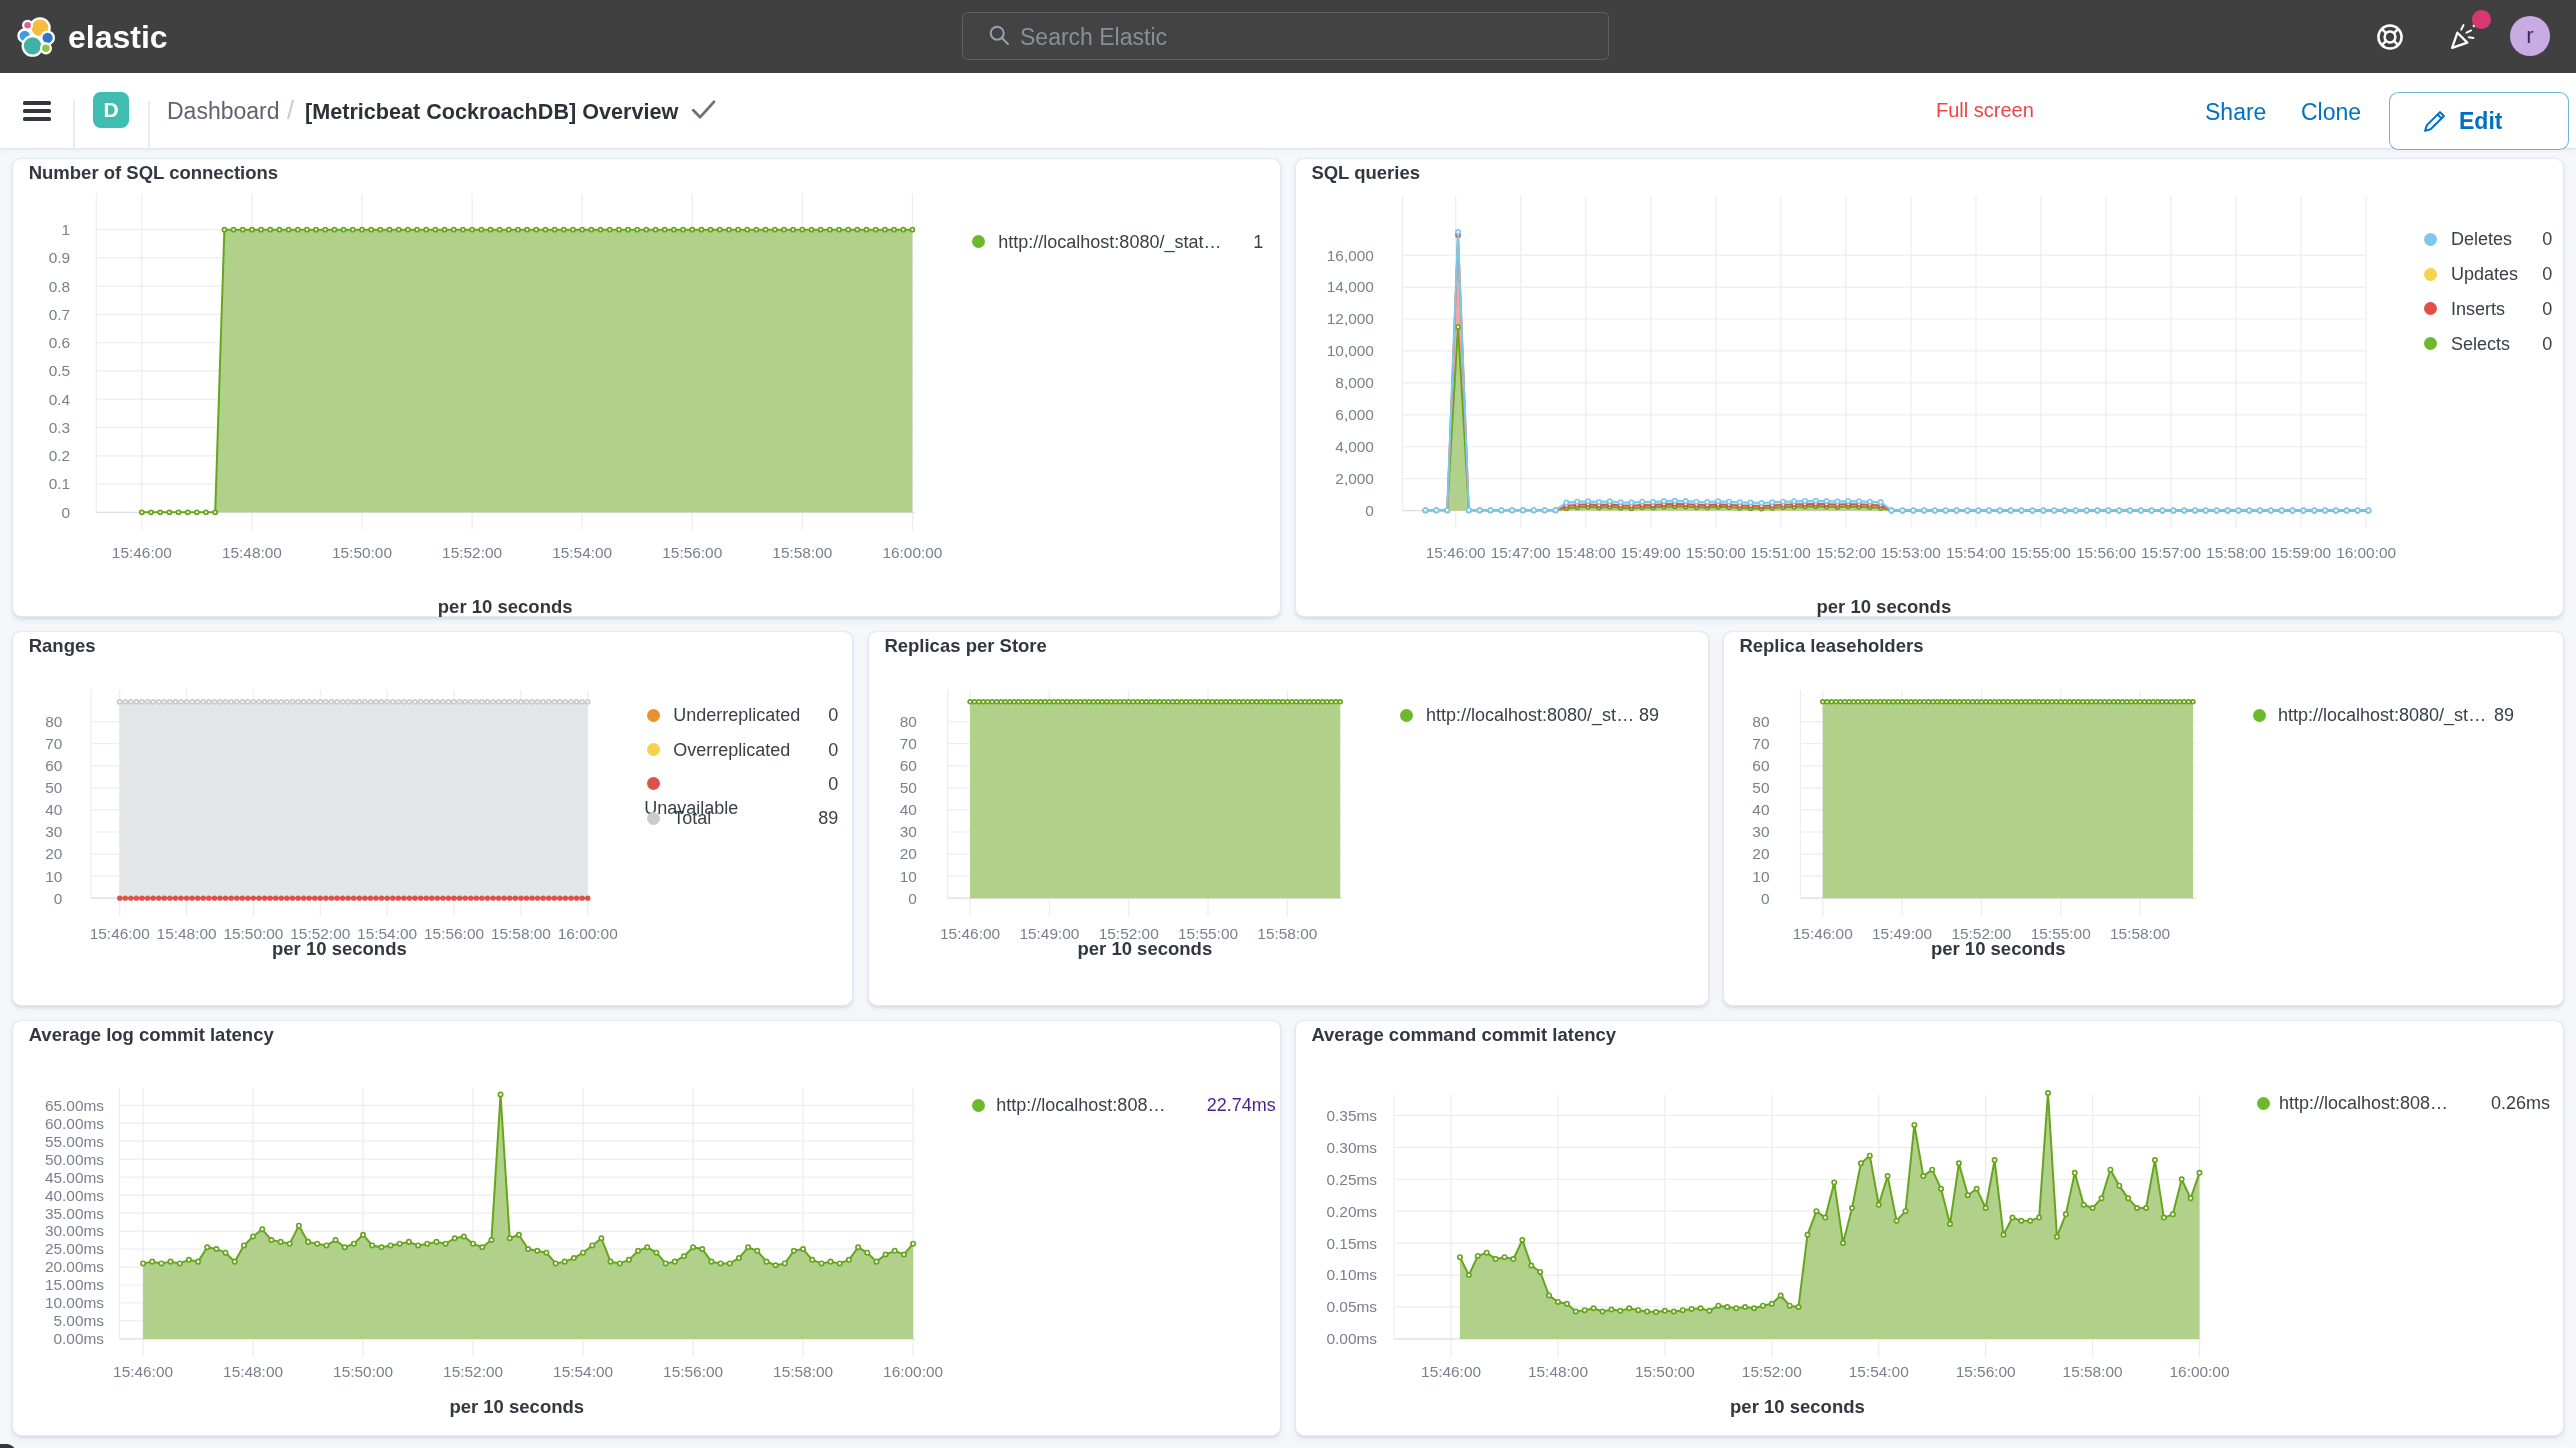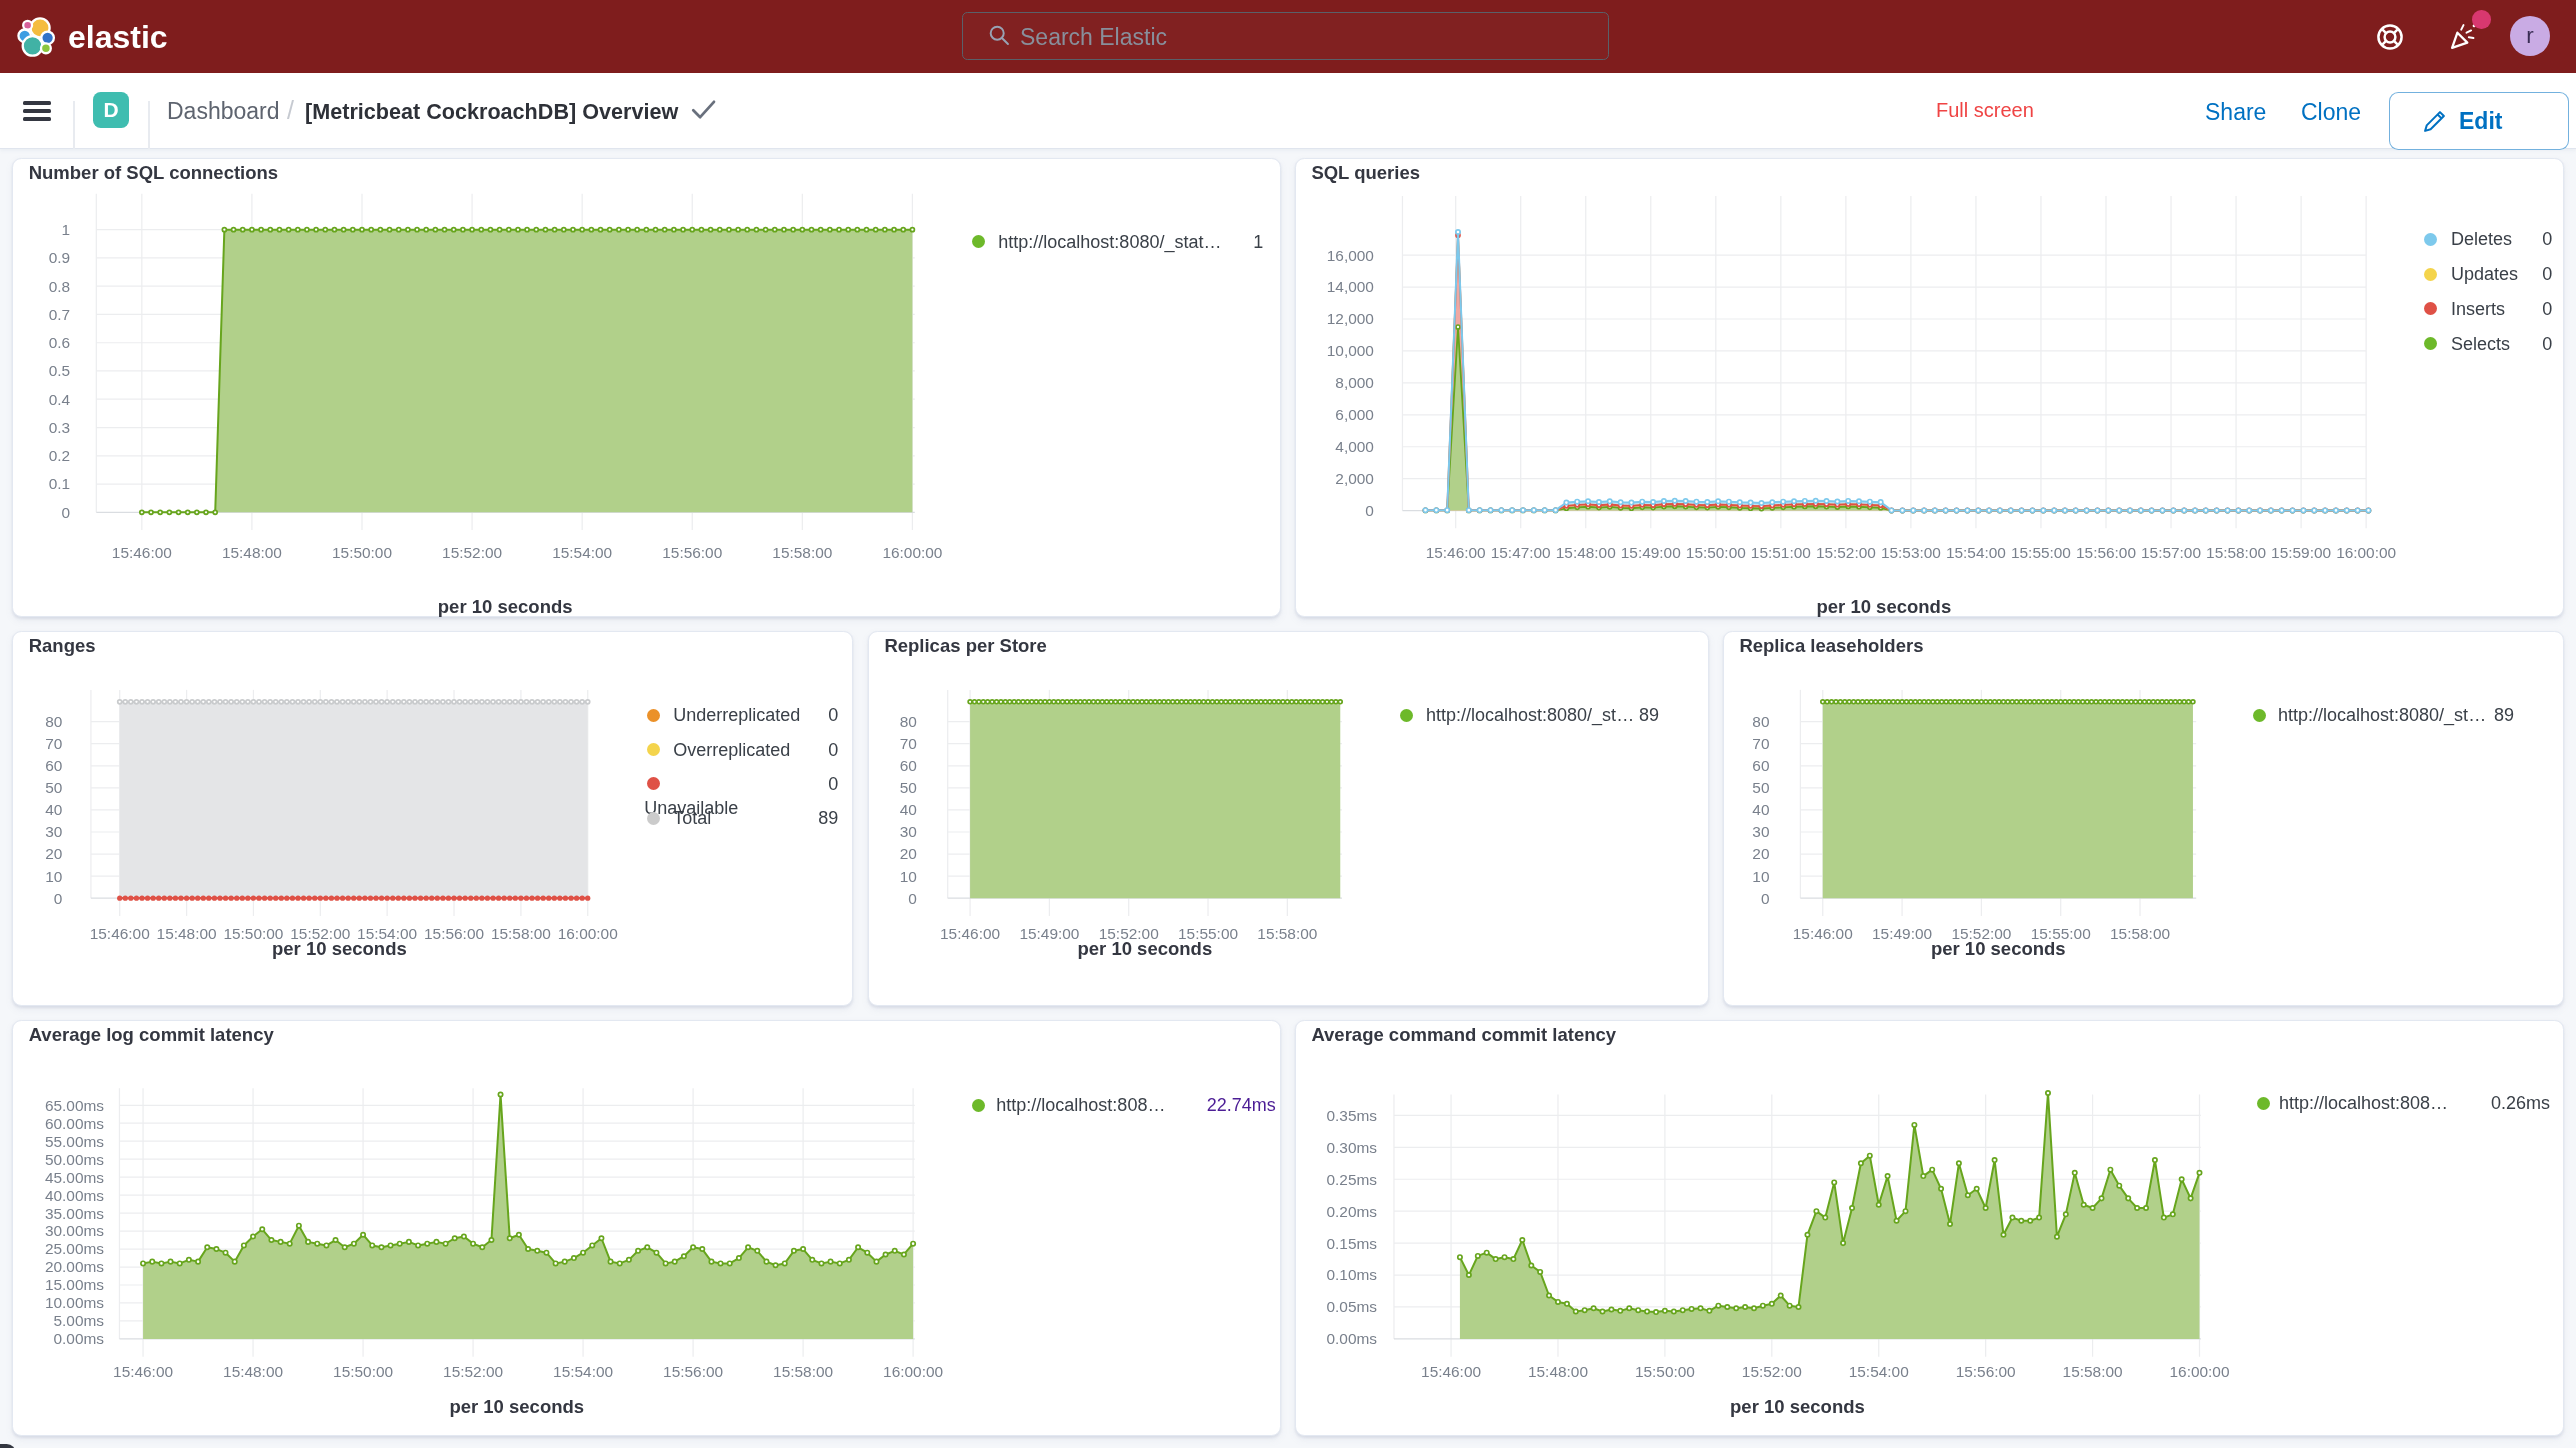--- a/index.html
+++ b/index.html
@@ -1,20 +1,20 @@
 <!DOCTYPE html>
 <html style="font-size:12.3px"><head><meta charset="utf-8"><style>
 *{margin:0;padding:0;box-sizing:border-box}
 html,body{width:2576px;height:1448px;background:#F5F7FA;font-family:"Liberation Sans",sans-serif;overflow:hidden}
 .panel{position:absolute;background:#fff;border:0.8px solid #E3E8F1;border-radius:9.3px;box-shadow:0 1.5px 2.3px rgba(140,152,177,0.18),0 3.1px 7.7px rgba(140,152,177,0.10)}
 .panel svg{overflow:visible}
 .ptitle{position:absolute;left:15.4px;top:2.3px;font-size:18.5px;font-weight:bold;color:#343741;line-height:1.3}
 </style></head><body>
 
-<div style="position:absolute;left:0;top:0;width:2576px;height:73px;background:#7f1d1d">
+<div style="position:absolute;left:0;top:0;width:2576px;height:73px;background:#404040">
   <svg width="43" height="49" viewBox="0 0 56 64" style="position:absolute;left:15.4px;top:7.7px">
     <g stroke="#fff" stroke-width="3">
     <circle cx="32.6" cy="26" r="12.5" fill="#F5BC3F"></circle>
     <circle cx="16.4" cy="22.6" r="5.8" fill="#D6619A"></circle>
     <circle cx="12.6" cy="36.3" r="8.2" fill="#3B9DE2"></circle>
     <circle cx="42.5" cy="39" r="8.2" fill="#3273C8"></circle>
     <circle cx="22.8" cy="49.5" r="12.8" fill="#41B2A5"></circle>
     <circle cx="40.3" cy="52.7" r="6.4" fill="#8CC63E"></circle>
     </g>
   </svg>

